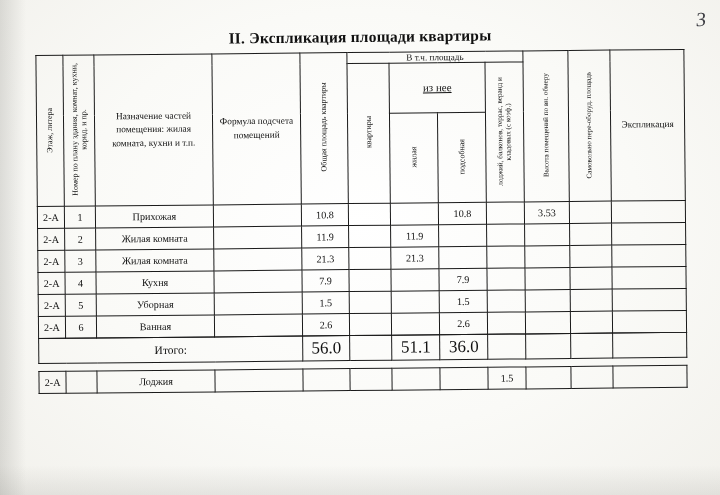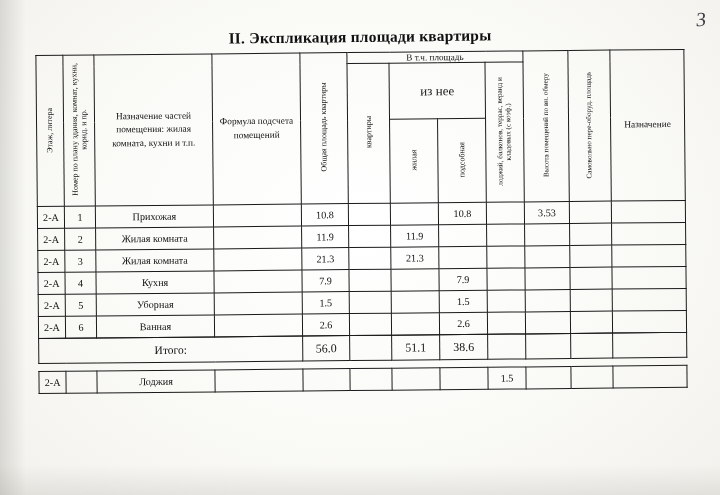--- a/index.html
+++ b/index.html
@@ -67,33 +67,33 @@
     font-size:8px;
   }
   .vert.sm{font-size:7.2px;max-height:118px;}
   .horiz{
     line-height:1.45;
     font-size:9.4px;
     padding:2px 4px;
     display:block;
   }
   .span-lbl{font-size:9.2px;padding:2px 0;}
-  .sub-lbl{font-size:13px;padding:1px 0;}
+  .sub-lbl{font-size:11px;padding:1px 0;text-decoration:underline;}
 
   tr.datarow td{height:21px;font-size:10.2px;}
   td.name{font-size:10.4px;}
   td.num{font-size:10.4px;}
   td.idx{font-size:9.6px;}
 
   tr.totalrow td{height:24px;}
   .total-label{
     text-align:right;padding-right:8px;
     font-weight:bold;font-size:11.5px;
   }
-  .total-num{font-weight:bold;font-size:12px;}
+  .total-num{font-weight:bold;font-size:17px;}
 </style>
 </head>
 <body>
 
 <div class="paper"></div>
 <div class="scan-shadow-l"></div>
 <div class="scan-shadow-b"></div>
 
 <div class="page-no">3</div>
 
@@ -134,21 +134,21 @@
       <span class="vert">Общая площадь квартиры</span>
     </td>
     <td colspan="4" class="span-lbl">В т.ч. площадь</td>
     <td rowspan="3">
       <span class="vert sm">Высота помещений по вн. обмеру</span>
     </td>
     <td rowspan="3">
       <span class="vert sm">Самовольно пере-оборуд. площадь</span>
     </td>
     <td rowspan="3">
-      <span class="horiz">Назначение</span>
+      <span class="horiz">Экспликация</span>
     </td>
   </tr>
 
   <tr>
     <td rowspan="2">
       <span class="vert">квартиры</span>
     </td>
     <td colspan="2" class="sub-lbl">из нее</td>
     <td rowspan="2">
       <span class="vert sm">лоджий, балконов, террас, веранд и кладовых (с коэф.)</span>
@@ -267,21 +267,21 @@
     <col style="width:45px">
         <col style="width:42px">
         <col style="width:74px">
   </colgroup>
   <tbody>
         <tr class="totalrow">
     <td colspan="4" class="total-label">Итого:</td>
     <td class="total-num">56.0</td>
     <td class="total-num"></td>
     <td class="total-num">51.1</td>
-    <td class="total-num">38.6</td>
+    <td class="total-num">36.0</td>
     <td></td>
     <td></td>
     <td></td>
     <td></td>
   </tr>
 </tbody>
     </table>
 
 <table class="expl" style="margin-top:7px">
   <colgroup>

